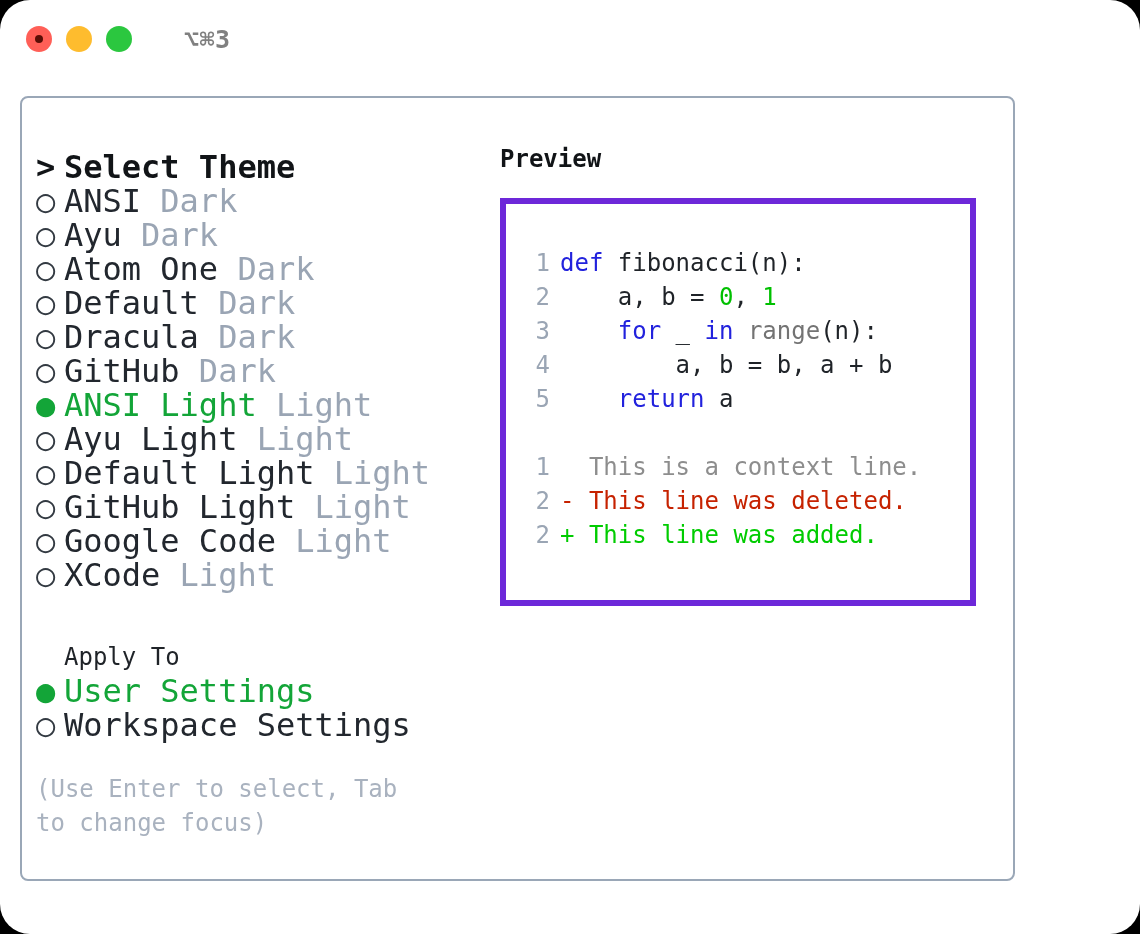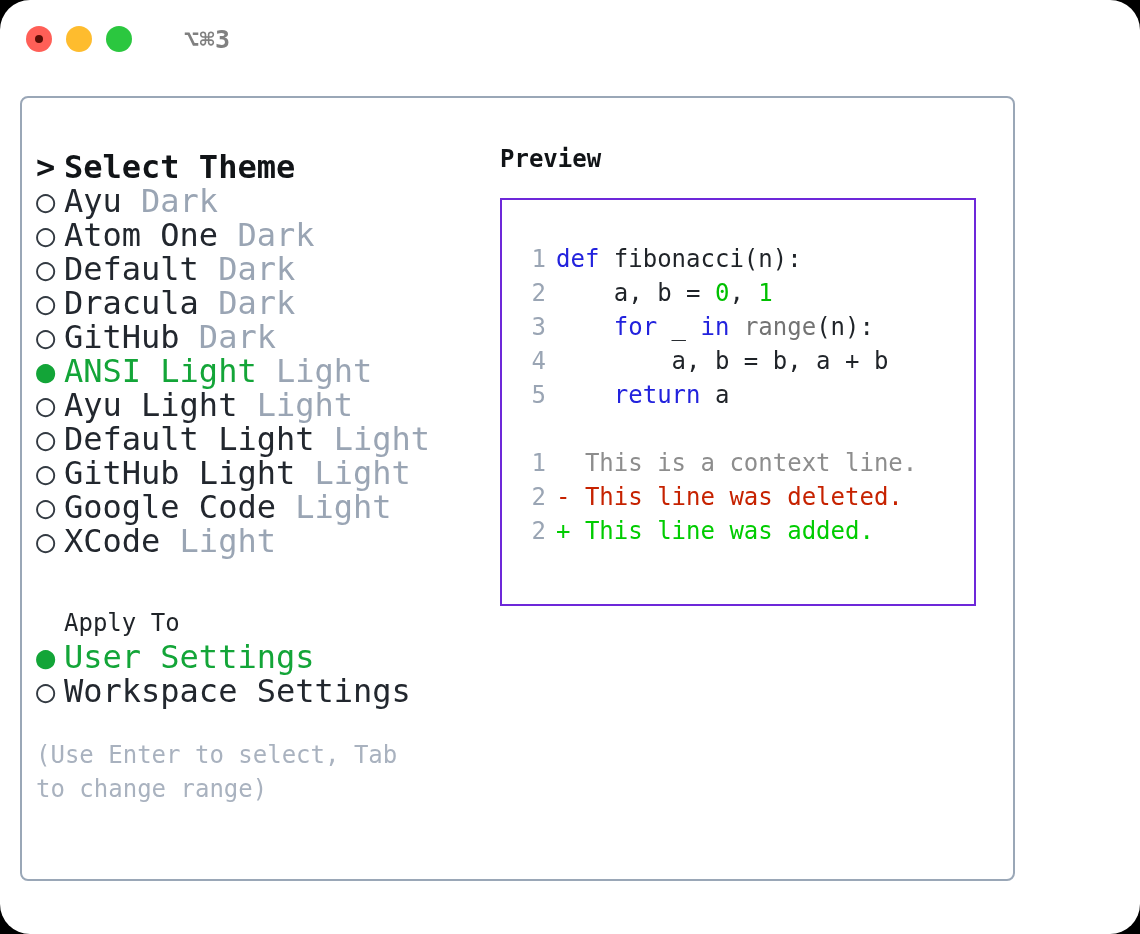--- a/index.html
+++ b/index.html
@@ -132,21 +132,21 @@
     font-size: 24px;
     font-weight: bold;
     line-height: 34px;
     color: #111417;
     white-space: pre;
   }
   .preview-box {
     margin-top: 22px;
     width: 476px;
     height: 408px;
-    border: 2px solid #6d28d9;
+    border: 6px solid #6d28d9;
     box-sizing: border-box;
     padding: 42px 0 0 16px;
   }
   .code-line {
     font-size: 24px;
     line-height: 34px;
     white-space: pre;
   }
   .ln {
     display: inline-block;
@@ -175,20 +175,21 @@
     <div class="shortcut">⌥⌘3</div>
   </div>
 
   <div class="frame"></div>
 
   <div class="left-col">
 
     <div class="row heading"><span class="marker">&gt;</span><span>Select Theme</span></div>
 
     <div id="theme-list">
+        <div class="row"><span class="marker unsel">○</span><span class="name unsel">ANSI</span><span class="tag"> Dark</span></div>
         <div class="row"><span class="marker unsel">○</span><span class="name unsel">Ayu</span><span class="tag"> Dark</span></div>
         <div class="row"><span class="marker unsel">○</span><span class="name unsel">Atom One</span><span class="tag"> Dark</span></div>
         <div class="row"><span class="marker unsel">○</span><span class="name unsel">Default</span><span class="tag"> Dark</span></div>
         <div class="row"><span class="marker unsel">○</span><span class="name unsel">Dracula</span><span class="tag"> Dark</span></div>
         <div class="row"><span class="marker unsel">○</span><span class="name unsel">GitHub</span><span class="tag"> Dark</span></div>
         <div class="row"><span class="marker sel">●</span><span class="name sel">ANSI Light</span><span class="tag"> Light</span></div>
         <div class="row"><span class="marker unsel">○</span><span class="name unsel">Ayu Light</span><span class="tag"> Light</span></div>
         <div class="row"><span class="marker unsel">○</span><span class="name unsel">Default Light</span><span class="tag"> Light</span></div>
         <div class="row"><span class="marker unsel">○</span><span class="name unsel">GitHub Light</span><span class="tag"> Light</span></div>
         <div class="row"><span class="marker unsel">○</span><span class="name unsel">Google Code</span><span class="tag"> Light</span></div>
@@ -197,21 +198,21 @@
 
     <div class="section-gap"></div>
 
     <div class="apply-heading">Apply To</div>
 
     <div id="apply-list">
         <div class="row"><span class="marker sel">●</span><span class="name sel">User Settings</span></div>
         <div class="row"><span class="marker unsel">○</span><span class="name unsel">Workspace Settings</span></div>
       </div>
 
-    <div class="hint">(Use Enter to select, Tab to change range)</div>
+    <div class="hint">(Use Enter to select, Tab to change focus)</div>
   </div>
 
   <div class="right-col">
     <div class="preview-title">Preview</div>
     <div class="preview-box">
       <div id="code-block">
           <div class="code-line"><span class="ln">1</span><span class="tok-kw">def</span><span class="tok-plain"> fibonacci(n):</span></div>
           <div class="code-line"><span class="ln">2</span><span class="tok-plain">    a, b = </span><span class="tok-num">0</span><span class="tok-plain">, </span><span class="tok-num">1</span></div>
           <div class="code-line"><span class="ln">3</span><span class="tok-plain">    </span><span class="tok-kw">for</span><span class="tok-plain"> _ </span><span class="tok-kw">in</span><span class="tok-plain"> </span><span class="tok-fn">range</span><span class="tok-plain">(n):</span></div>
           <div class="code-line"><span class="ln">4</span><span class="tok-plain">        a, b = b, a + b</span></div>

